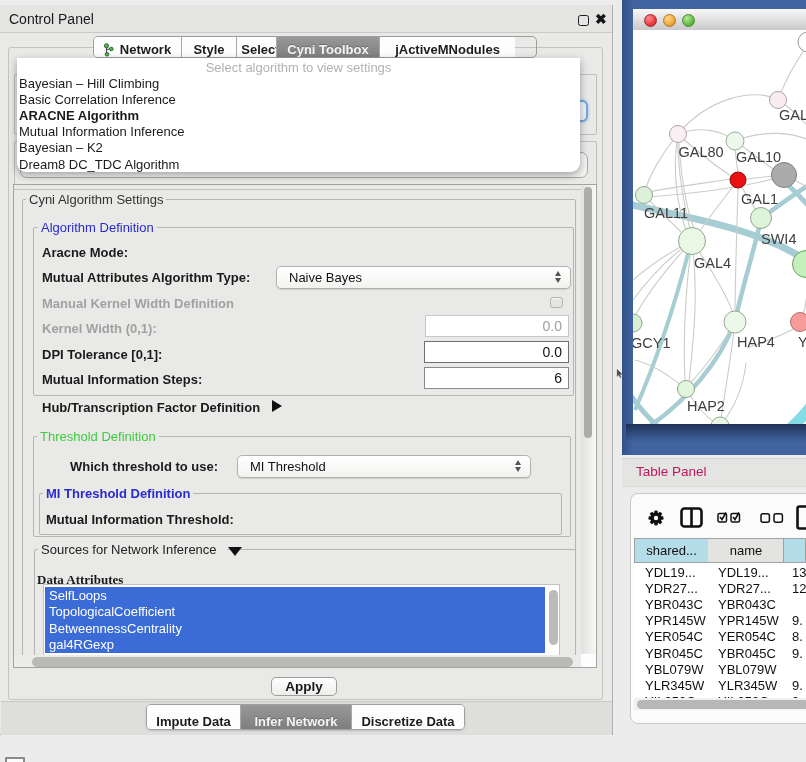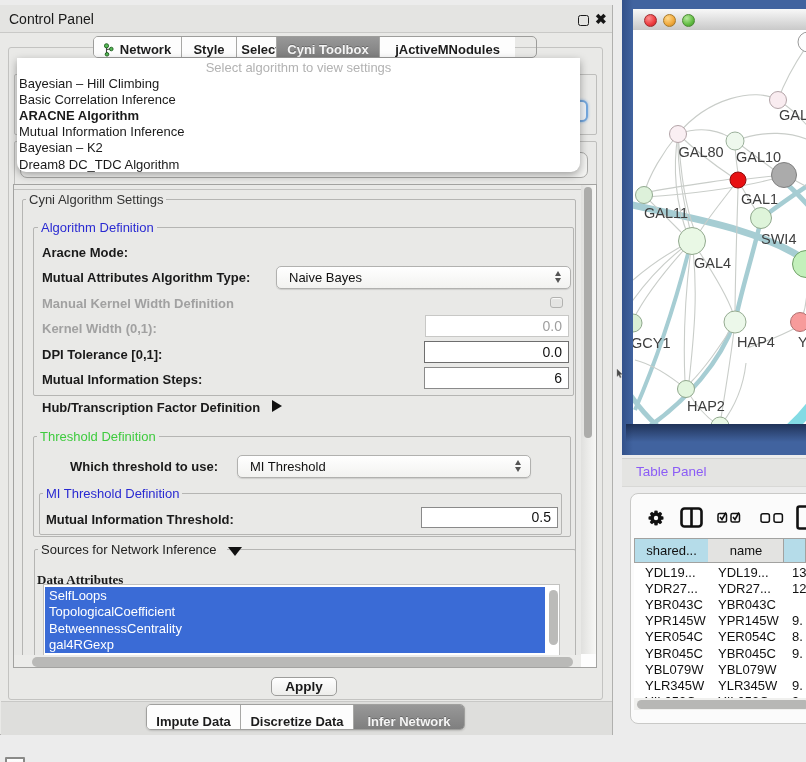--- a/index.html
+++ b/index.html
@@ -87,23 +87,22 @@
   <div class="gbox" style="left:19px;top:251px;width:536px;height:99px;"></div>
   <div class="gtitle" style="left:23px;top:244px;color:#3ecb3e;">Threshold Definition</div>
 
   <div class="lab" style="left:56px;top:274px;">Which threshold to use:</div>
   <div class="combo" style="left:223px;top:270px;width:292px;height:21px;">
       <span class="ct">MI Threshold</span>
       <span class="spin"></span>
     </div>
 
   <div class="gbox" style="left:25px;top:308px;width:521px;height:40px;"></div>
-  <div class="gtitle" style="left:29px;top:301px;color:#2a2ad2;">MI Threshold Definition</div>
+  <div class="gtitle" style="left:29px;top:301px;color:#2a2ad2;font-weight:bold;">MI Threshold Definition</div>
   <div class="lab" style="left:32px;top:327px;">Mutual Information Threshold:</div>
-  <div class="field" style="left:407px;top:322px;width:137px;height:21px;border:1px solid #8a8a8a;line-height:19px;">0.5</div>
 
   <div class="gbox" style="left:20px;top:364px;width:540px;height:400px;"></div>
   <div class="gtitle" style="left:24px;top:357px;color:#222;">Sources for Network Inference &nbsp;</div>
   <div class="abs" style="left:214px;top:362px;width:0;height:0;border-left:7px solid transparent;border-right:7px solid transparent;border-top:9px solid #111;z-index:4;"></div>
   <div class="lab" style="left:23px;top:387px;font-family:Liberation Serif, serif;">Data Attributes</div>
 
   <div class="abs" style="left:29px;top:399px;width:517px;height:72px;background:#fff;border:1px solid #c2c2c0;box-sizing:border-box;">
     <div class="abs" style="left:1px;top:2px;width:500px;height:66px;background:#3a6bd6;"></div>
     <div class="abs" style="left:5px;top:2.5px;width:494px;font-size:13px;line-height:16.6px;color:#fff;">SelfLoops<br>TopologicalCoefficient<br>BetweennessCentrality<br>gal4RGexp</div>
     <div class="abs" style="left:505px;top:5px;width:9px;height:55px;border-radius:4.5px;background:#bbbbb9;"></div>
@@ -114,22 +113,22 @@
   <div class="abs" style="left:567px;top:469px;width:15px;height:14px;background:#fdfdfd;"></div>
   <div class="abs" style="left:0;top:470px;width:567px;height:13px;background:#ececea;"></div>
   <div class="abs" style="left:18px;top:472px;width:541px;height:10px;border-radius:5px;background:#b9b9b7;"></div>
 </div>
 
 <div class="abs" style="left:271px;top:677px;width:66px;height:19px;border:1px solid #9d9d9b;border-radius:5px;background:linear-gradient(#ffffff,#ededeb);box-sizing:border-box;display:flex;align-items:center;justify-content:center;font-size:13.5px;font-weight:bold;color:#1a1a1a;">Apply</div>
 
 <div class="abs" style="left:1px;top:701px;width:611px;height:33px;background:#dededc;border-top:1px solid #c8c8c6;"></div>
 <div class="abs" style="left:146px;top:704px;width:319px;height:26px;display:flex;border:1px solid #a0a09e;border-radius:5px;overflow:hidden;box-sizing:border-box;box-shadow:0 1px 2px rgba(0,0,0,0.15);">
   <div class="tabseg first" style="width:93px;">Impute Data</div>
+  <div class="tabseg sel" style="width:111px;">Infer Network</div>
   <div class="tabseg" style="width:113px;">Discretize Data</div>
-  <div class="tabseg sel" style="width:111px;">Infer Network</div>
 </div>
 
 <div class="abs" style="left:17px;top:58px;width:563px;height:114px;background:#fff;border-radius:0 0 9px 9px;box-shadow:0 3px 8px rgba(0,0,0,0.35);z-index:10;">
   <div class="abs" style="left:0;top:2px;width:563px;text-align:center;font-size:13px;color:#b2b2b2;">Select algorithm to view settings</div>
   <div class="pitem" style="left:2px;top:18px;">Bayesian – Hill Climbing</div>
   <div class="pitem" style="left:2px;top:34px;">Basic Correlation Inference</div>
   <div class="pitem b" style="left:2px;top:50.2px;">ARACNE Algorithm</div>
   <div class="pitem" style="left:2px;top:66.3px;">Mutual Information Inference</div>
   <div class="pitem" style="left:2px;top:82.4px;">Bayesian – K2</div>
   <div class="pitem" style="left:2px;top:98.5px;">Dream8 DC_TDC Algorithm</div>
@@ -226,21 +225,21 @@
       <text x="54" y="380.5">HAP2</text>
     </g>
   </svg>
 </div>
 
 <svg class="abs" style="left:616px;top:369px;" width="8" height="10" viewBox="0 0 8 10">
     <path d="M1,0 L1,7.5 L2.8,5.9 L4,8.8 L5.2,8.3 L4,5.5 L6.3,5.3 Z" fill="#4a4a4a" stroke="#8a8a8a" stroke-width="0.4"></path>
   </svg>
 
 <div class="abs" style="left:622px;top:458px;width:184px;height:27px;background:#e4e4e2;border-top:1px solid #d2d2d0;border-bottom:1px solid #d8d8d6;"></div>
-<div class="abs" style="left:636px;top:464px;font-size:13.5px;color:#8b5cf6;">Table Panel</div>
+<div class="abs" style="left:636px;top:464px;font-size:13.5px;color:#be185d;">Table Panel</div>
 
 <div class="abs" style="left:630px;top:493px;width:190px;height:231px;border:1px solid #c9c9c7;border-radius:8px;background:#fbfbfb;box-sizing:border-box;"></div>
 
 <svg class="abs" style="left:646px;top:508px;" width="20" height="20" viewBox="0 0 20 20">
   <g stroke="#111" stroke-width="3.4">
       <line x1="10" y1="1.4" x2="10" y2="18.6"></line>
       <line x1="1.4" y1="10" x2="18.6" y2="10"></line>
       <line x1="3.9" y1="3.9" x2="16.1" y2="16.1"></line>
       <line x1="16.1" y1="3.9" x2="3.9" y2="16.1"></line>
     </g>

